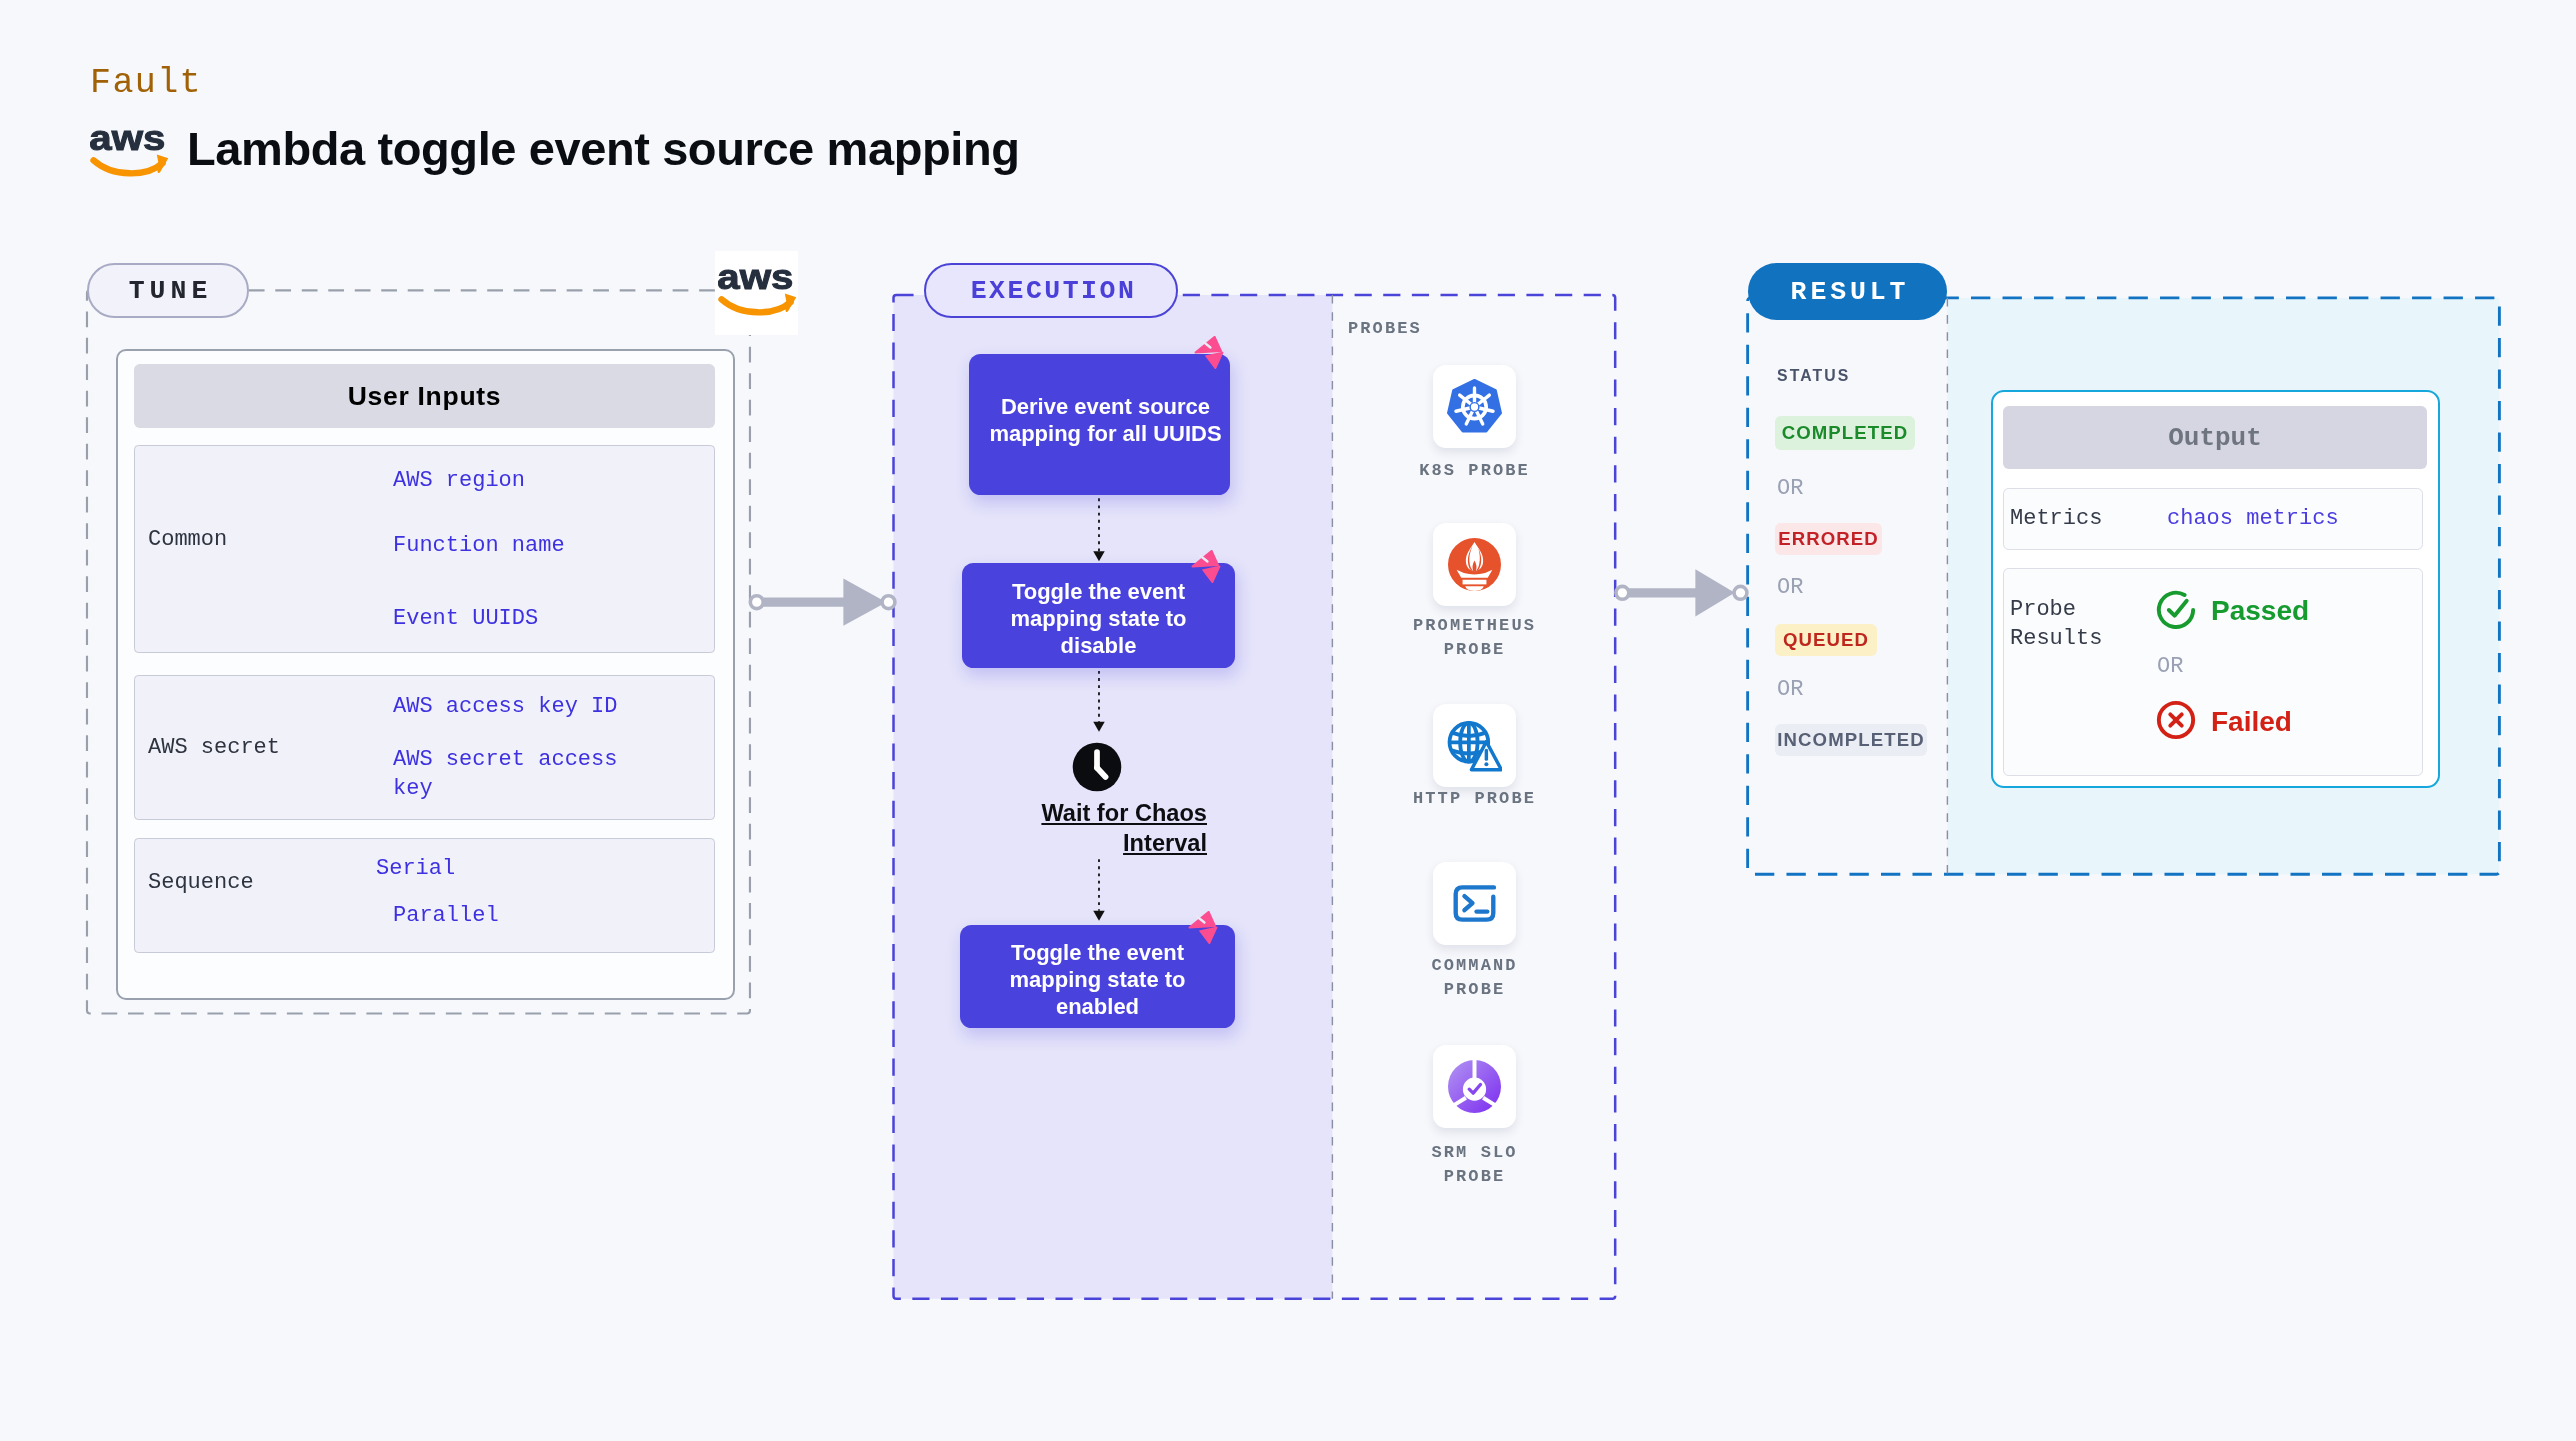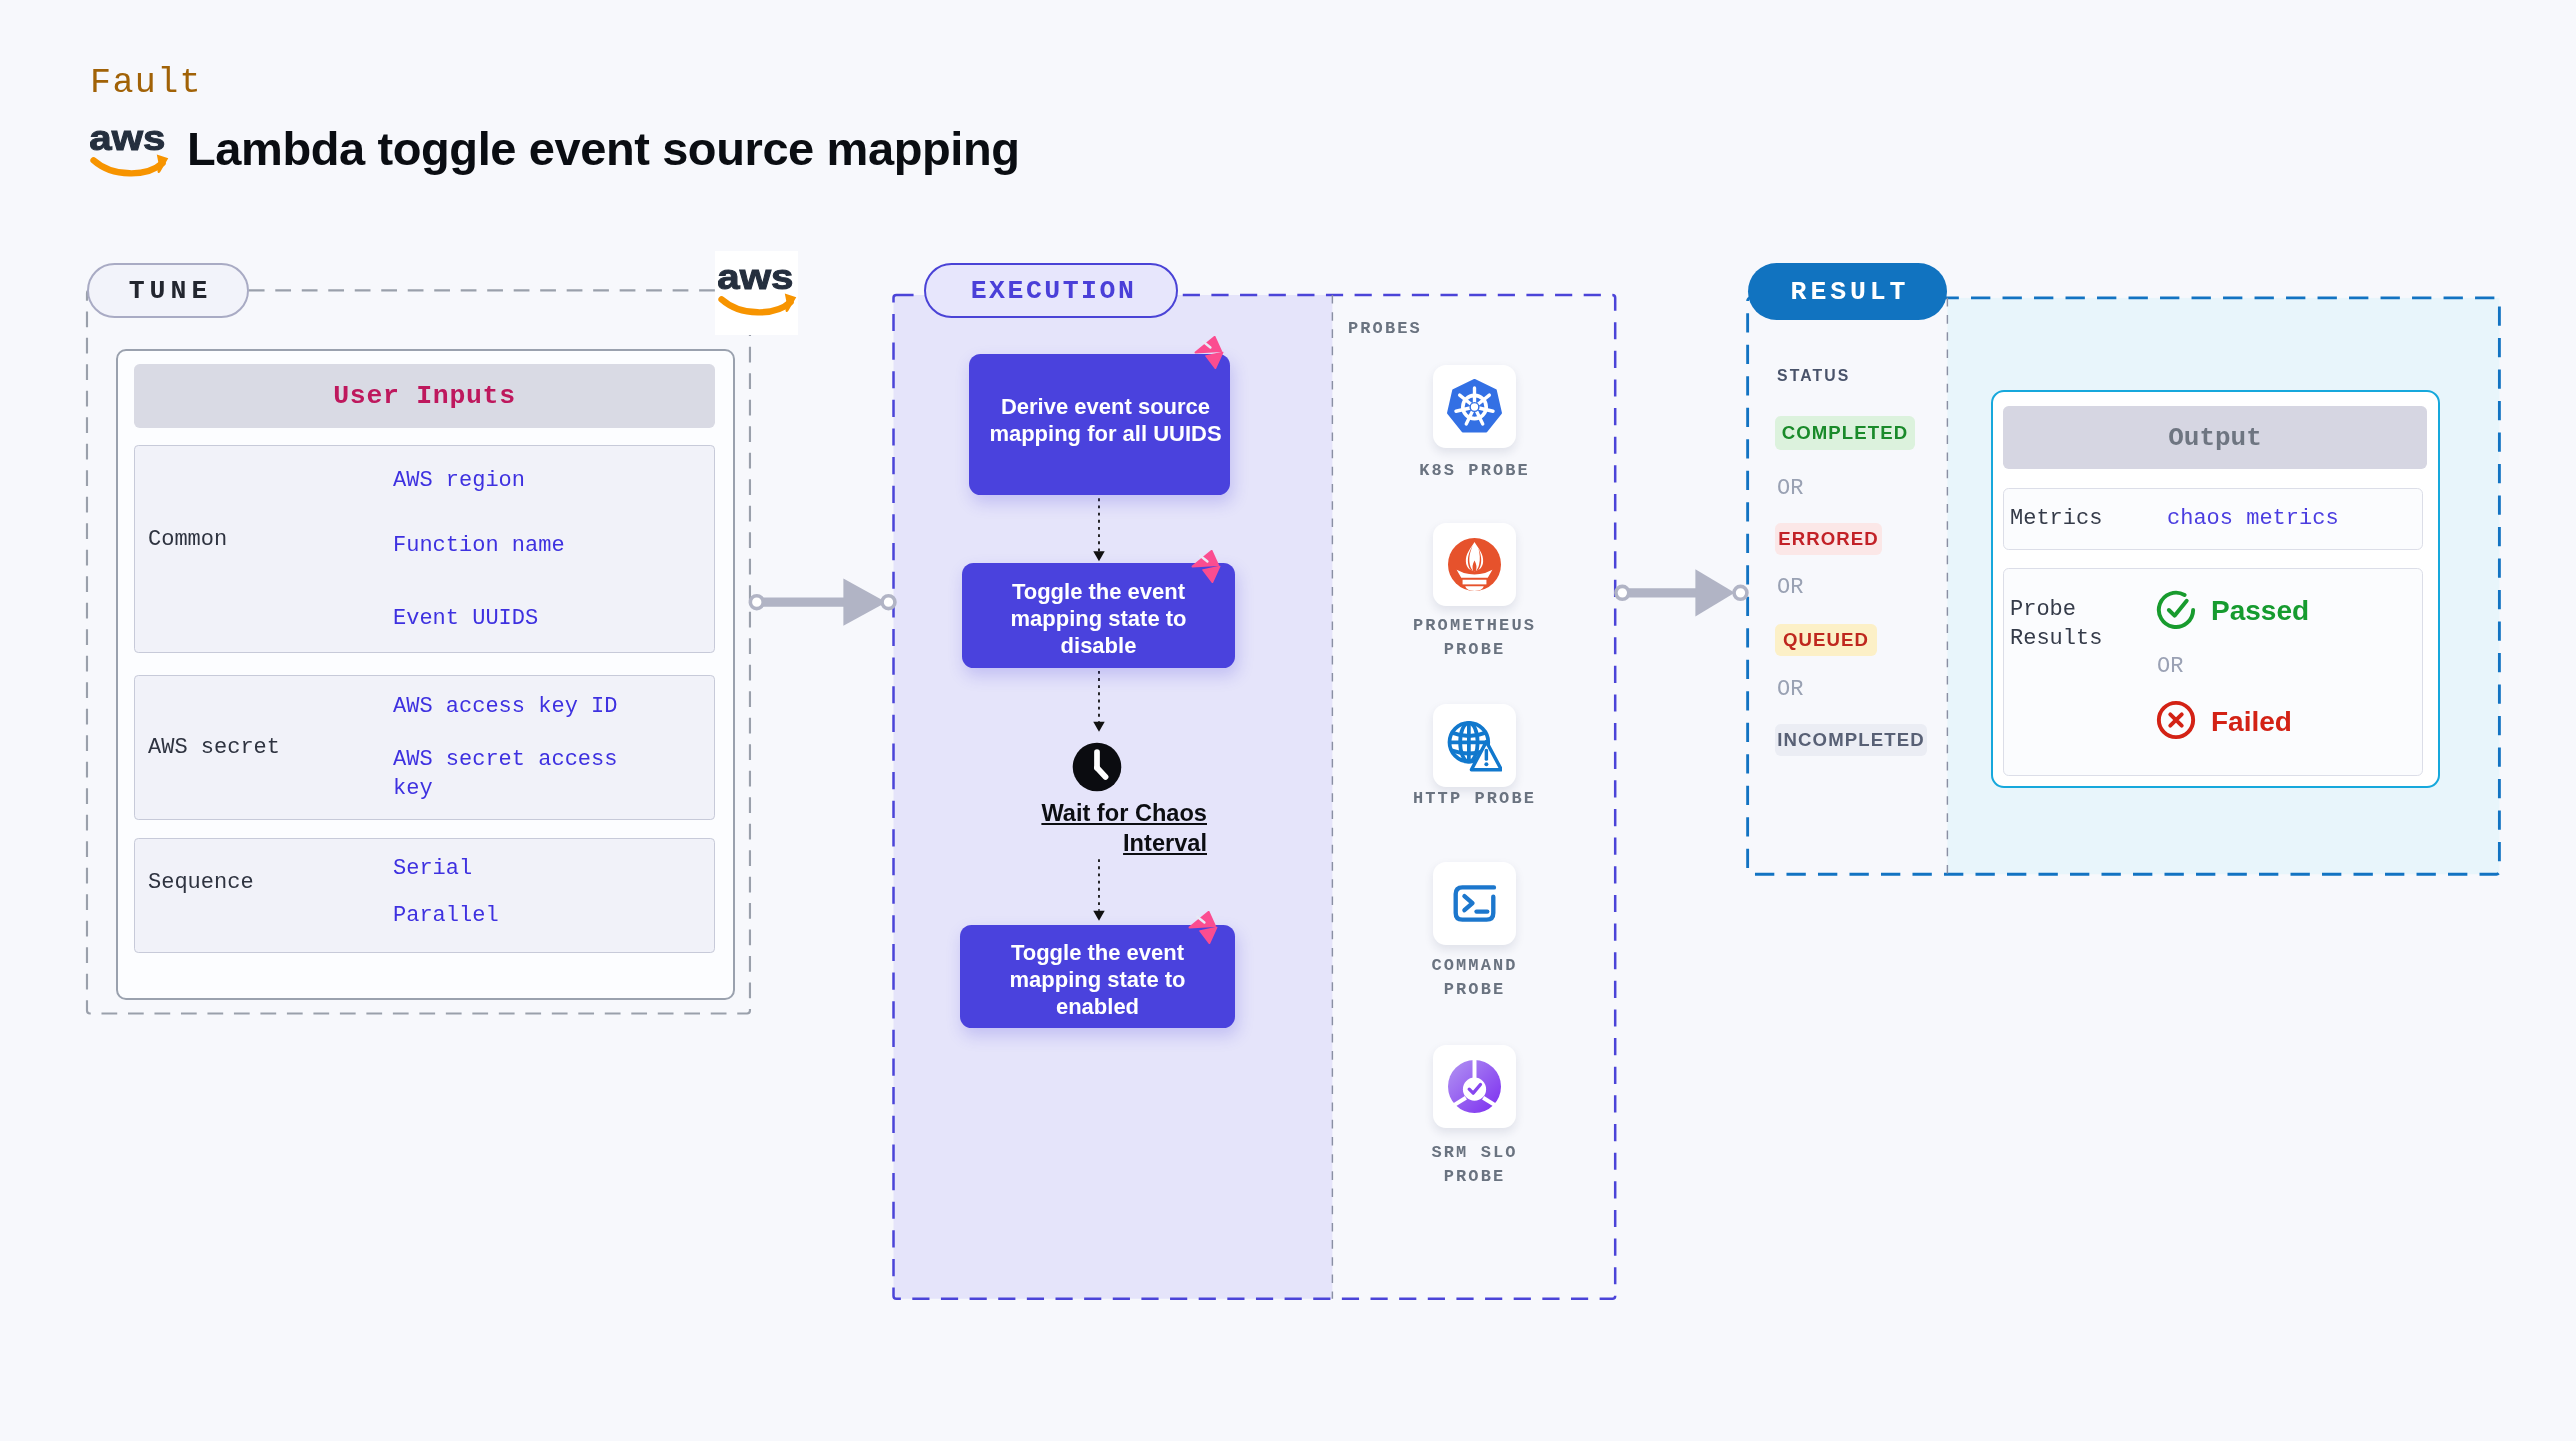--- a/index.html
+++ b/index.html
@@ -61,33 +61,33 @@
 <div class="pill" style="left:87px;top:263px;width:162px;height:55px;background:#f2f3fa;border:2.1px solid #a9abc4;border-radius:29px;font-size:26.5px;letter-spacing:5px;color:#23262f;text-indent:5px;">TUNE</div>
 <div class="abs" style="left:715px;top:251px;width:83px;height:84px;background:#fff;"></div>
 <div class="abs" id="awslogo2" style="left:718px;top:262px;">
 <svg width="79" height="56" viewBox="0 0 110 78">
  <text x="-1" y="37" font-family="Liberation Sans" font-weight="bold" font-size="50" fill="#252f3e" stroke="#252f3e" stroke-width="1.4" textLength="106" lengthAdjust="spacingAndGlyphs">aws</text>
  <path d="M 5,52 C 32,76 80,75 101,56" fill="none" stroke="#f79400" stroke-width="9" stroke-linecap="round"></path>
  <path d="M93,44 L109,49 L98,68 C96,71 94,70 94,67 L95,54 Z" fill="#f79400"></path>
 </svg></div>
 
 <div class="abs" style="left:116px;top:349px;width:619px;height:651px;background:#fcfdff;border:2.1px solid #9aa1ae;border-radius:10px;box-sizing:border-box;"></div>
-<div class="abs" style="left:134px;top:364px;width:581px;height:64px;background:#d9dae4;border-radius:5.7px;display:flex;align-items:center;justify-content:center;font-family:Liberation Mono, monospace;font-weight:bold;font-size:26.5px;letter-spacing:0.7px;color:#be185d;">User Inputs</div>
+<div class="abs" style="left:134px;top:364px;width:581px;height:64px;background:#d9dae4;border-radius:5.7px;display:flex;align-items:center;justify-content:center;font-family:Liberation Sans, sans-serif;font-weight:bold;font-size:26.5px;letter-spacing:0.7px;color:#000000;">User Inputs</div>
 <div class="rowbox" style="left:134px;top:445px;width:581px;height:208px;"></div>
 <div class="rowlabel" style="left:148px;top:527px;">Common</div>
 <div class="rowval" style="left:393px;top:468px;">AWS region</div>
 <div class="rowval" style="left:393px;top:533px;">Function name</div>
 <div class="rowval" style="left:393px;top:606px;">Event UUIDS</div>
 <div class="rowbox" style="left:134px;top:675px;width:581px;height:145px;"></div>
 <div class="rowlabel" style="left:148px;top:735px;">AWS secret</div>
 <div class="rowval" style="left:393px;top:694px;">AWS access key ID</div>
 <div class="rowval" style="left:393px;top:745px;width:243px;line-height:29px;">AWS secret access key</div>
 <div class="rowbox" style="left:134px;top:838px;width:581px;height:115px;"></div>
 <div class="rowlabel" style="left:148px;top:870px;">Sequence</div>
-<div class="rowval" style="left:393px;top:856px;">Serial</div>
+<div class="rowval" style="left:376px;top:856px;">Serial</div>
 <div class="rowval" style="left:393px;top:903px;">Parallel</div>
 
 <div class="pill" style="left:924px;top:263px;width:254px;height:55px;background:#e7e6fc;border:2.9px solid #4a43d6;border-radius:29px;font-size:26.5px;letter-spacing:2.5px;color:#4a3fd8;text-indent:5px;">EXECUTION</div>
 <div class="abs mono" style="left:1348px;top:319px;font-size:17px;font-weight:bold;letter-spacing:2.1px;color:#6a7380;">PROBES</div>
 <div class="node" style="left:969px;top:354px;width:261px;height:141px;font-size:22px;line-height:27px;padding-bottom:10px;box-sizing:border-box;padding-left:12px;">Derive event source<br>mapping for all UUIDS</div>
 <div class="node" style="left:962px;top:563px;width:273px;height:105px;font-size:22px;line-height:27px;padding-top:5px;box-sizing:border-box;">Toggle the event<br>mapping state to<br>disable</div>
 <div class="node" style="left:960px;top:925px;width:275px;height:103px;font-size:22px;line-height:27px;padding-top:5.7px;box-sizing:border-box;">Toggle the event<br>mapping state to<br>enabled</div>
 <div class="abs" id="chaos1" style="left:1194px;top:336px;"><svg width="30" height="33" viewBox="0 0 42 46">
  <path d="M29,1 L38,21 L2,23 Z" fill="#fb4d90" stroke="#fb4d90" stroke-width="2.5" stroke-linejoin="round"></path>
  <line x1="13" y1="8" x2="23" y2="16" stroke="#e8eaf6" stroke-width="3.4" stroke-linecap="round"></line>

